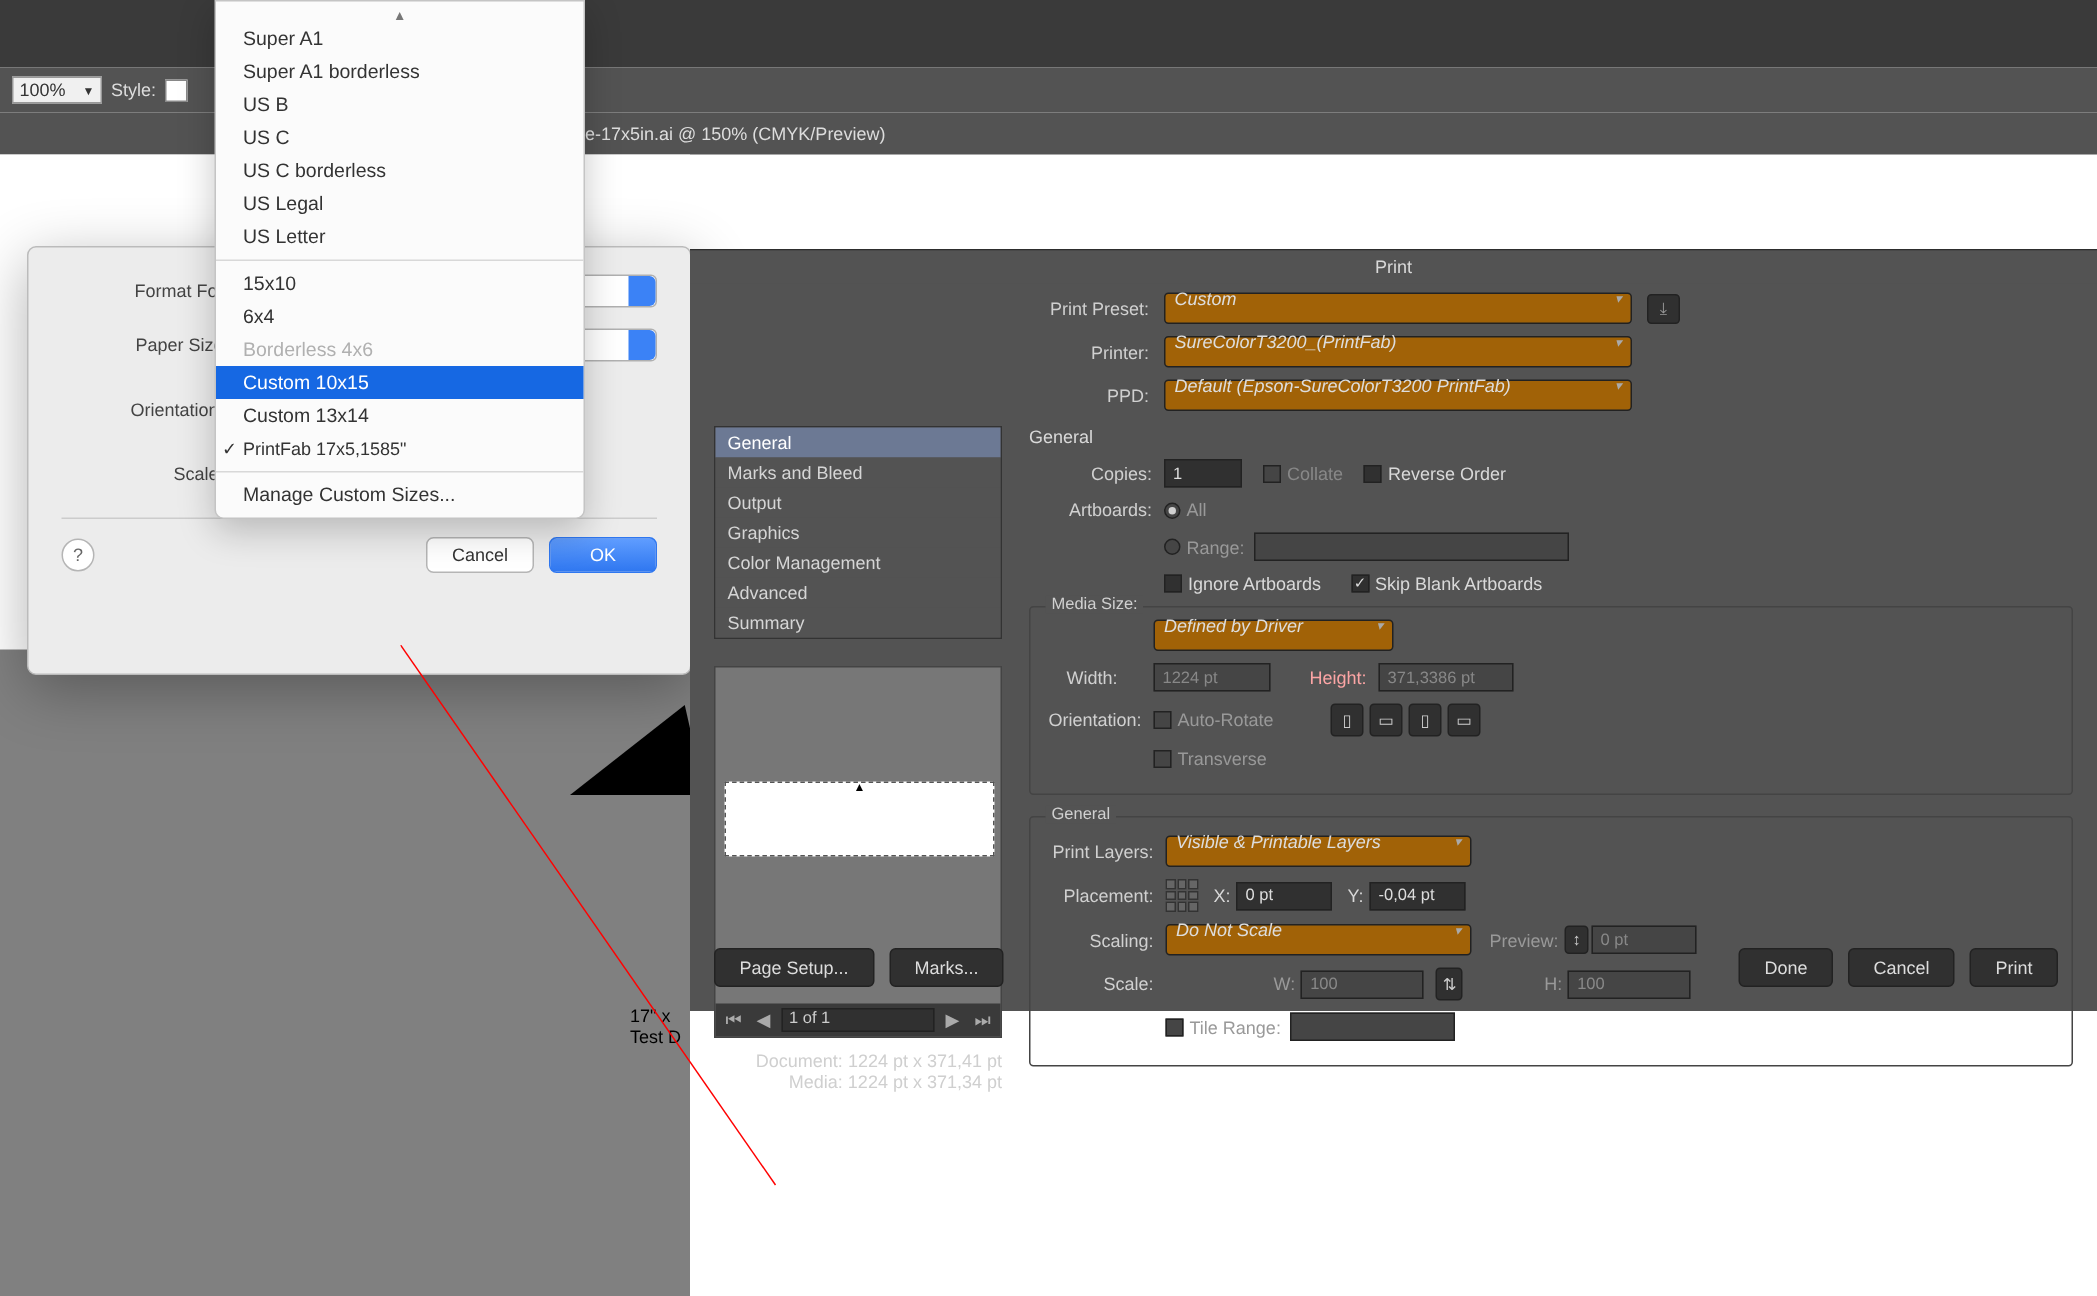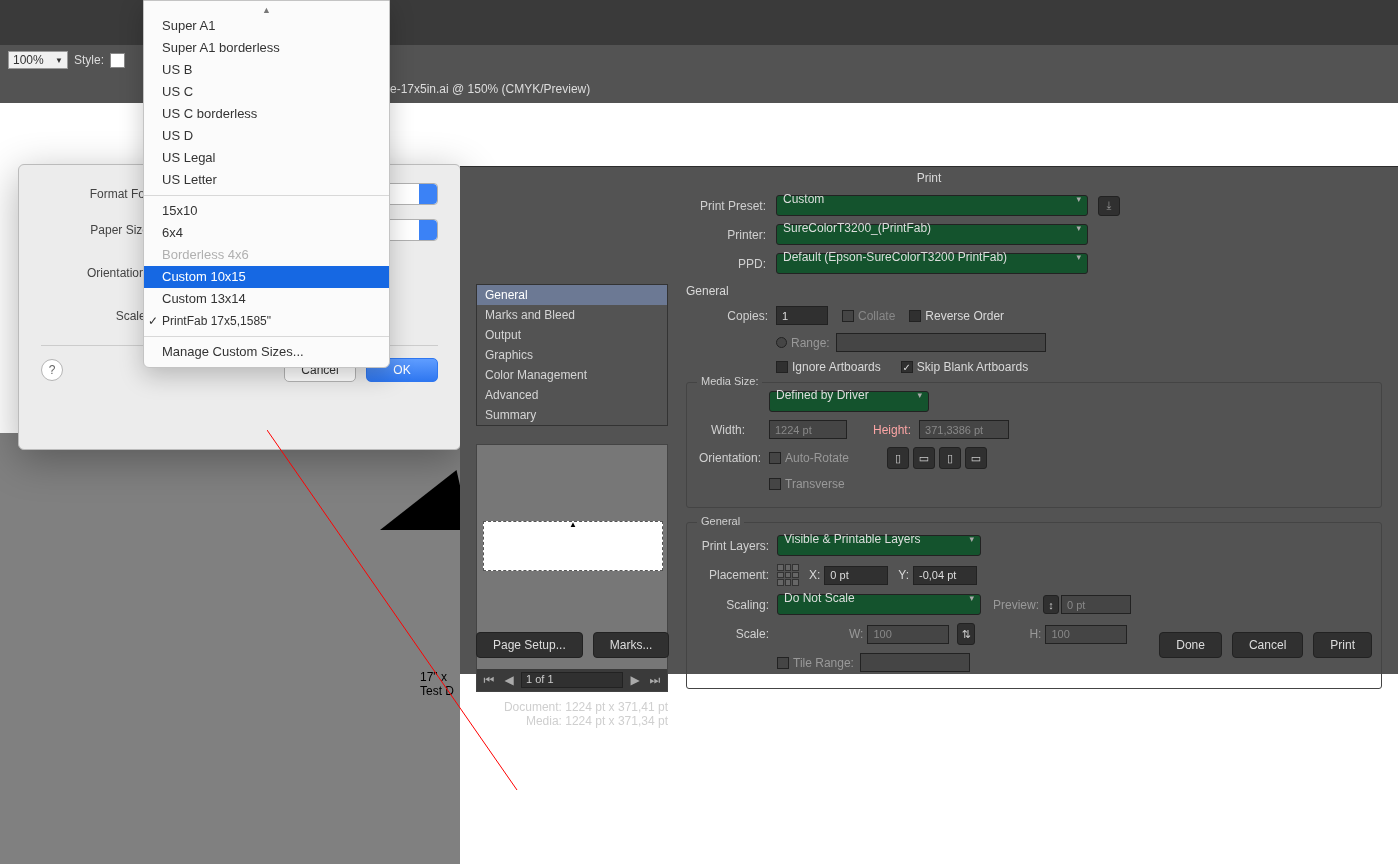--- a/index.html
+++ b/index.html
@@ -45,21 +45,21 @@
 .annot-line { position:absolute; left:267px; top:430px; width:260px; height:370px; pointer-events:none; }
 .annot-line line { stroke:#ff0000; stroke-width:1; }
 
 
 .print-dlg { position:absolute; left:460px; top:166px; width:938px; height:508px; background:#535353; color:#d9d9d9; border-top:1px solid #2d2d2d; }
 .print-title { position:absolute; top:0; left:0; right:0; height:22px; background:#535353; text-align:center; color:#d9d9d9; font-size:12px; line-height:22px; }
 .print-body { position:absolute; top:28px; left:16px; right:16px; bottom:58px; }
 
 .preset-row { display:flex; align-items:center; margin-bottom:8px; }
 .preset-row .lbl { width:300px; text-align:right; padding-right:10px; color:#d0d0d0; }
-.dark-select { height:21px; background:#14532d; border:1px solid #222; border-radius:3px; color:#ddd; padding:0 20px 14px 6px; display:flex; align-items:center; position:relative; }
+.dark-select { height:21px; background:#a16207; border:1px solid #222; border-radius:3px; color:#ddd; padding:0 20px 14px 6px; display:flex; align-items:center; position:relative;font-style:italic; }
 .dark-select::after { content:"▾"; position:absolute; right:6px; font-size:9px; color:#aaa; }
 .save-preset { width:22px; height:20px; margin-left:10px; background:#303030; border:1px solid #222; border-radius:3px; display:flex; align-items:center; justify-content:center; color:#999; font-size:11px; }
 
 .columns { display:flex; gap:18px; margin-top:10px; }
 .sidebar { width:192px; }
 .sidebar .list { border:1px solid #333; }
 .sidebar .li { padding:3px 8px; background:#535353; color:#d5d5d5; font-size:12px; }
 .sidebar .li.act { background:#6c7994; color:#fff; }
 
 .preview { margin-top:18px; width:192px; height:248px; background:#777; border:1px solid #444; position:relative; }
@@ -160,21 +160,20 @@
   </div>
 </div>
 
 <div class="paper-menu">
   <div class="up-arrow">▲</div>
   <div class="item">Super A1</div>
   <div class="item">Super A1 borderless</div>
   <div class="item">US B</div>
   <div class="item">US C</div>
   <div class="item">US C borderless</div>
-  <div class="item">US D</div>
   <div class="item">US Legal</div>
   <div class="item">US Letter</div>
   <hr>
   <div class="item">15x10</div>
   <div class="item">6x4</div>
   <div class="item dis">Borderless 4x6</div>
   <div class="item sel">Custom 10x15</div>
   <div class="item">Custom 13x14</div>
   <div class="item"><span class="check">✓</span><span>PrintFab 17x5,1585"</span></div>
   <hr>
@@ -236,20 +235,25 @@
           <div class="lbl">Copies:</div>
           <input class="dark-input" style="width: 52px;" value="1">
           <span style="width:14px"></span>
           <span class="chk dis"></span>
           <span style="color:#888">Collate</span>
           <span style="width:14px"></span>
           <span class="chk"></span>
           <span>Reverse Order</span>
         </div>
         <div class="frow">
+          <div class="lbl">Artboards:</div>
+          <span class="radio on dis"></span>
+          <span style="color:#999">All</span>
+        </div>
+        <div class="frow">
           <div class="lbl"></div>
           <span class="radio dis"></span>
           <span style="color:#999;margin-right:6px">Range:</span>
           <input class="dark-input dis" style="width: 210px;">
         </div>
         <div class="frow">
           <div class="lbl"></div>
           <span class="chk"></span>
           <span>Ignore Artboards</span>
           <span style="width:20px"></span>

